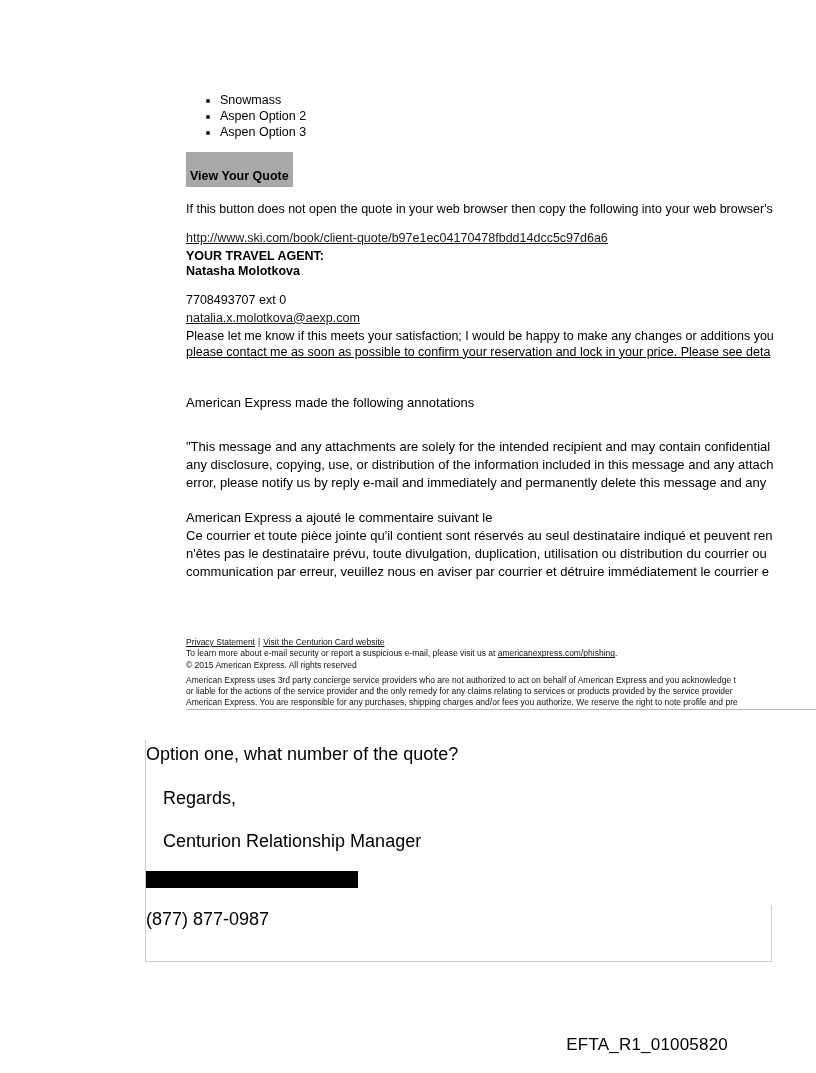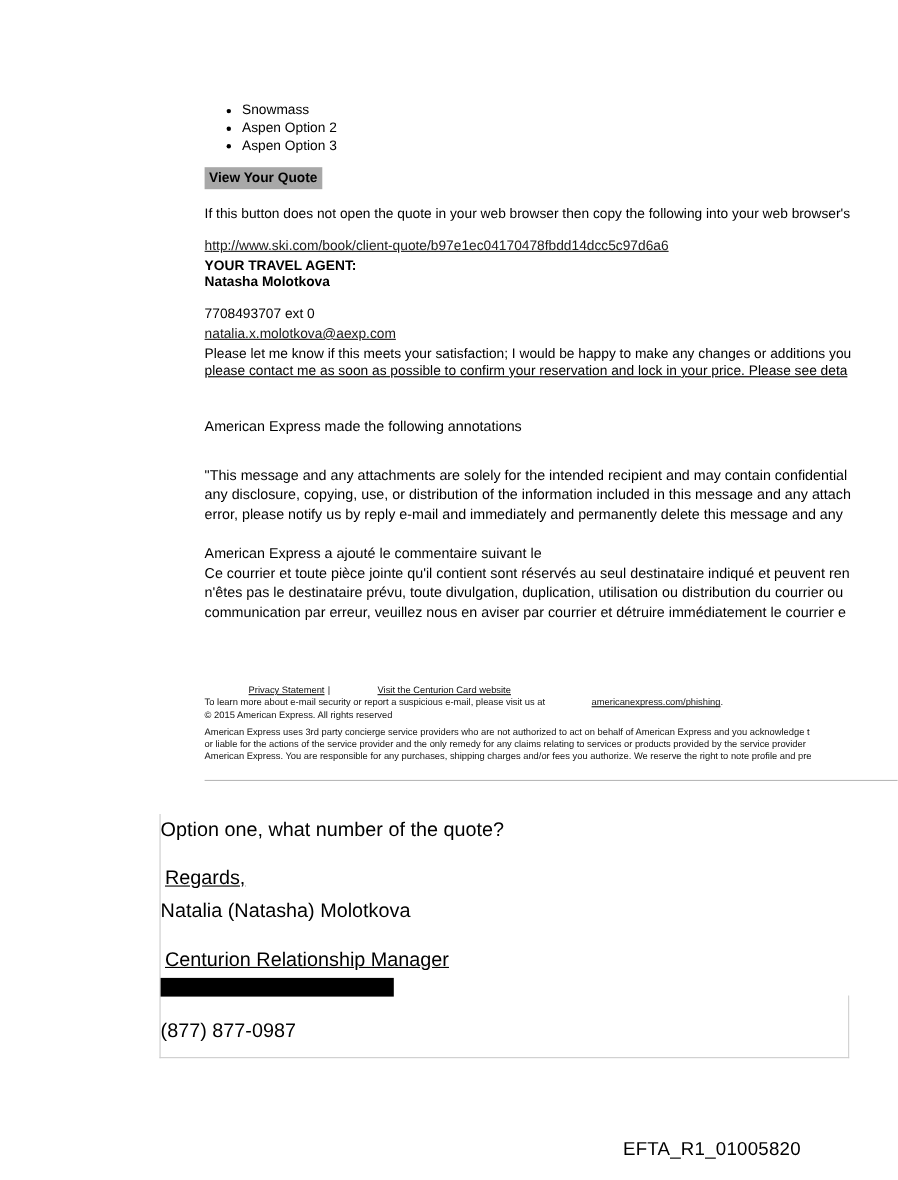--- a/index.html
+++ b/index.html
@@ -40,21 +40,21 @@
     font-size: 12.5px;
     line-height: 1.28;
     margin: 0;
   }
   .quote-button {
     display: inline-block;
     background: #a8a8a8;
     color: #000;
     font-weight: bold;
     font-size: 12.5px;
-    padding: 1px 4px 2px 4px;
+    padding: 16px 4px 2px 4px;
     margin-bottom: 14px;
   }
   .para {
     margin: 0 0 12px 0;
     font-size: 12.5px;
     line-height: 1.35;
     white-space: nowrap;
   }
   .link {
     color: #1a1a1a;
@@ -109,21 +109,20 @@
     font-size: 8.5px;
     line-height: 1.32;
     color: #111;
   }
   .finecopy .row1 {
     font-size: 8.5px;
   }
   .finecopy a {
     color: #111;
     text-decoration: underline;
-    margin-left: 40px;
   }
   .finecopy .sep { padding: 0 3px; }
   .finecopy .body {
     margin-top: 4px;
     white-space: nowrap;
   }
   .finecopy .body div { white-space: nowrap; }
 
   
   .quote-border-bottom {
@@ -140,22 +139,21 @@
     left: 146px;
     top: 741px;
     width: 640px;
     font-size: 18px;
     line-height: 1.45;
   }
   .reply p {
     margin: 0 0 18px 0;
   }
   .reply .tight {
-    margin: 4px;
-    text-decoration: underline;
+    margin: 17px;
   }
   .redaction {
     display: block;
     width: 212px;
     height: 17px;
     background: #000000;
     margin: 4px 0 18px 0;
   }
 
   
@@ -255,21 +253,20 @@
 
   <div class="quote-border-bottom"></div>
 
   <div class="left-rule"></div>
   <div class="right-rule"></div>
   <div class="bottom-rule"></div>
 
   <div class="reply">
     <p>Option one, what number of the quote?</p>
     <p class="tight">Regards,</p>
-    <p>Natalia (Natasha) Molotkova</p>
     <p class="tight">Centurion Relationship Manager</p>
     <span class="redaction"></span>
     <p>(877) 877-0987</p>
   </div>
 
   <div class="bates">EFTA_R1_01005820</div>
 
 </div>
 
 </body></html>

